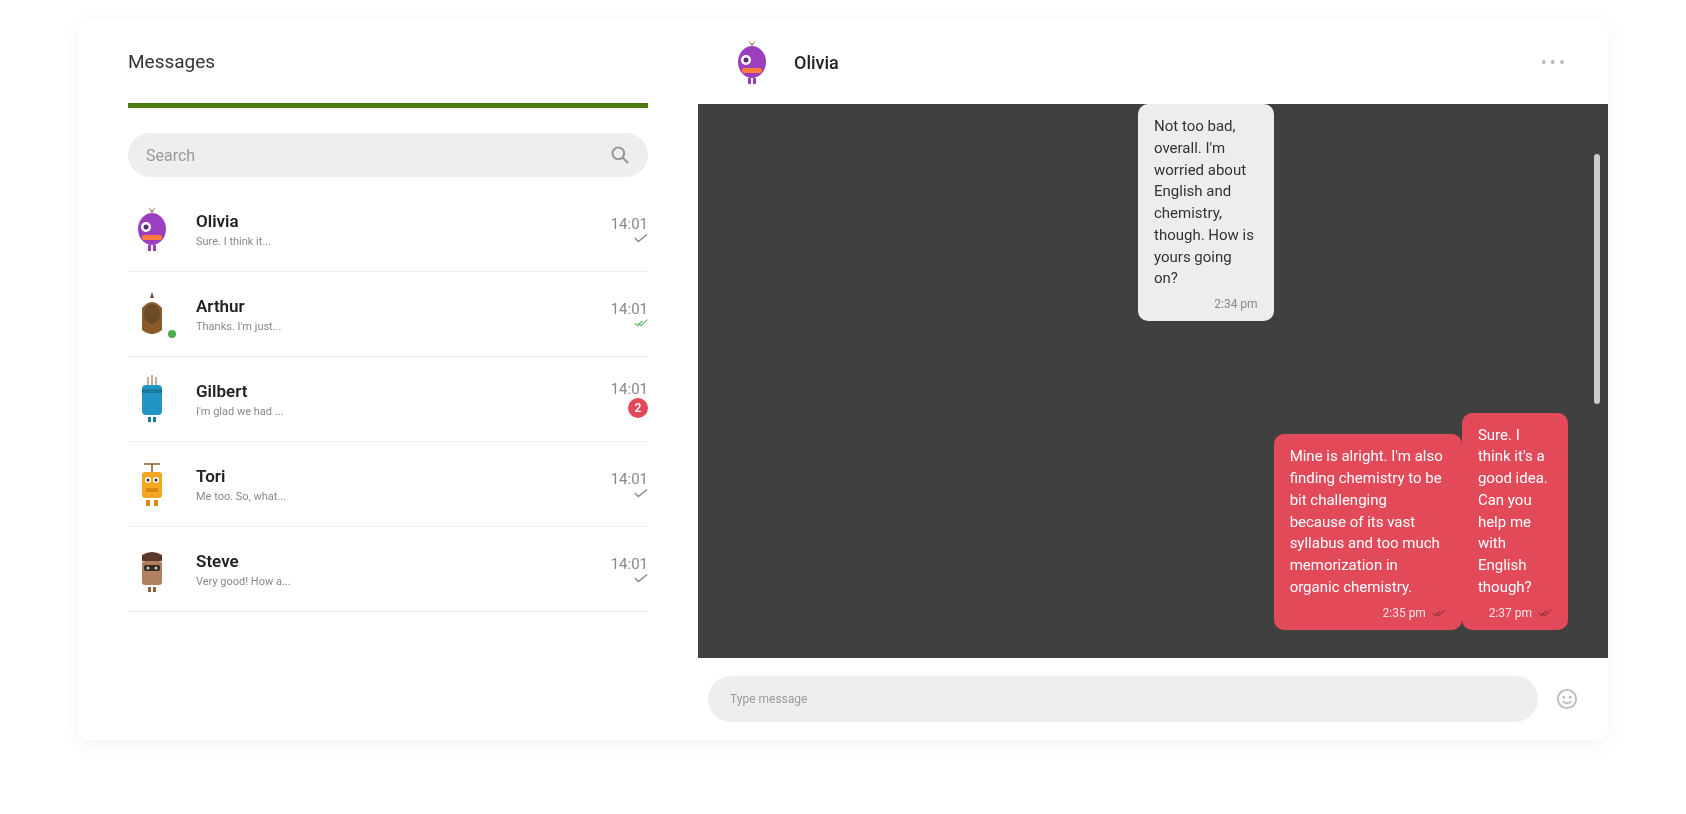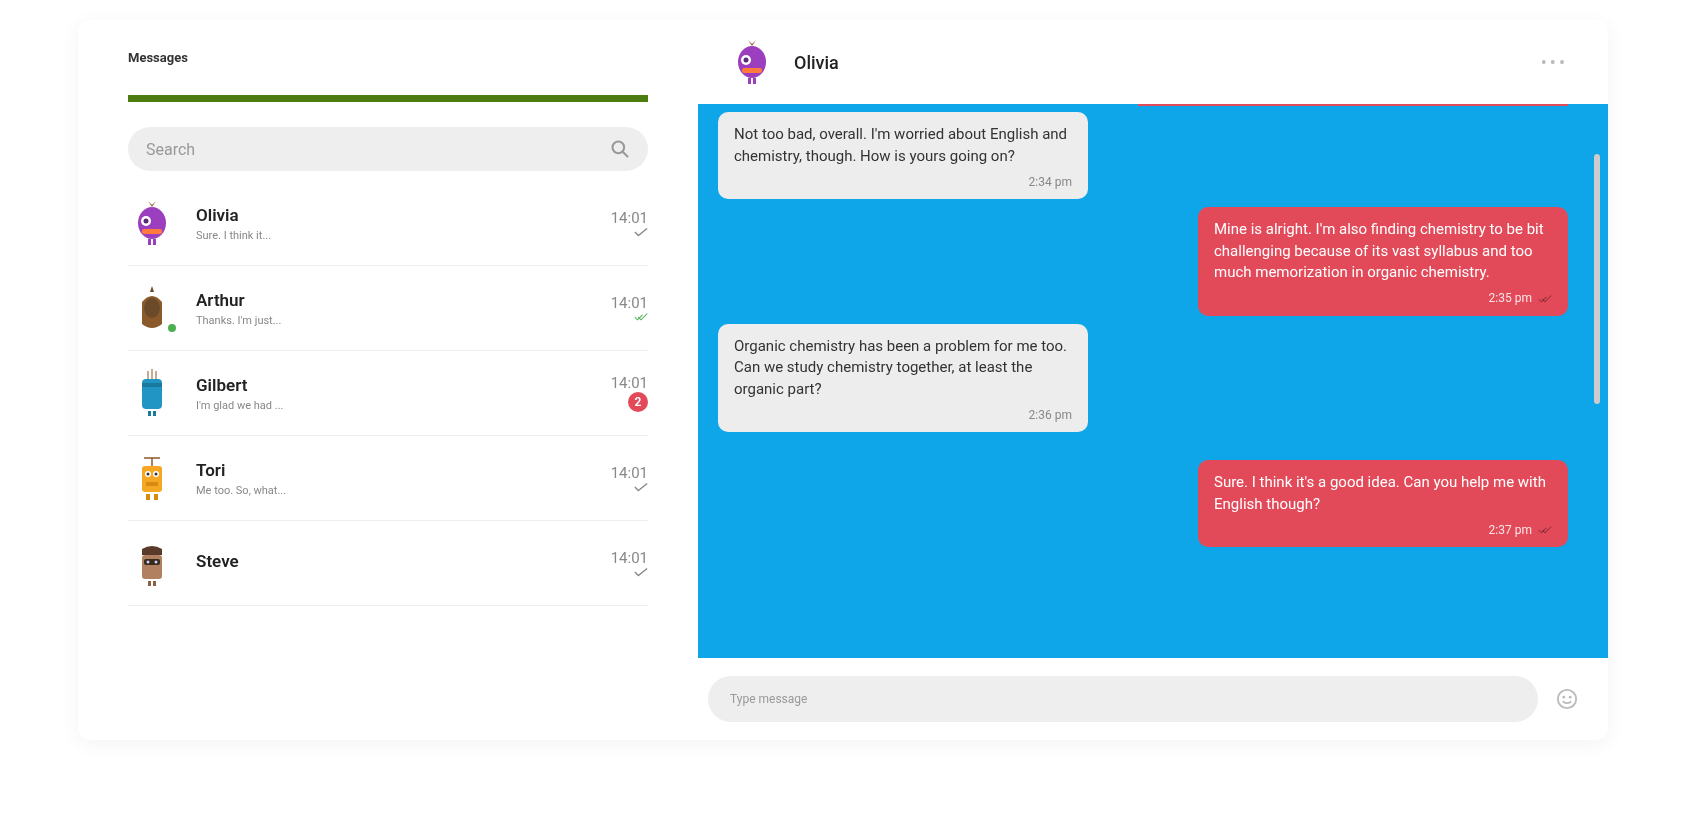--- a/index.html
+++ b/index.html
@@ -23,25 +23,25 @@
       display: flex;
       overflow: hidden;
     }
     .sidebar {
       width: 620px;
       padding: 30px 50px 0 50px;
       display: flex;
       flex-direction: column;
     }
     .sidebar-title {
-      font-size: 13px;
-      font-weight: 700;
+      font-size: 19px;
+      font-weight: 400;
       color: #333;
       padding-bottom: 30px;
-      border-bottom: 7px solid #4d7c0f;
+      border-bottom: 5px solid #4d7c0f;
     }
     .search-box {
       margin-top: 25px;
       background: #eeeeee;
       border-radius: 24px;
       height: 44px;
       display: flex;
       align-items: center;
       padding: 0 18px;
       gap: 17px;
@@ -167,25 +167,25 @@
     }
     .more-icon {
       color: #bbb;
       font-size: 18px;
       letter-spacing: 3px;
       cursor: pointer;
       padding-right: 10px;
     }
     .messages-area {
       flex: 1;
-      background: #0ea5e9;
+      background: #404040;
       padding: 0 40px 20px 20px;
       overflow-y: auto;
       display: flex;
-      flex-direction: column;
+      flex-direction: row;
       position: relative;
     }
     .red-line {
       height: 2px;
       background: #e24a5a;
       margin-left: 420px;
       margin-bottom: 6px;
       margin-top: 0;
     }
     .msg {
@@ -369,20 +369,21 @@
               <rect x="14" y="16" width="20" height="24" rx="3" fill="#b08060"></rect>
               <rect x="16" y="20" width="16" height="6" rx="2" fill="#3a2a1a"></rect>
               <circle cx="20" cy="23" r="1.5" fill="#c0d0ff"></circle>
               <circle cx="28" cy="23" r="1.5" fill="#c0d0ff"></circle>
               <rect x="20" y="42" width="3" height="5" fill="#8b6040"></rect>
               <rect x="25" y="42" width="3" height="5" fill="#8b6040"></rect>
             </svg>
         </div>
         <div class="contact-info">
           <div class="contact-name">Steve</div>
+          <div class="contact-preview">Very good! How a...</div>
         </div>
         <div class="contact-meta">
           <div class="contact-time">14:01</div>
           <svg class="tick-svg status-check" viewBox="0 0 16 10">
               <polyline points="1,5 5,9 15,1" fill="none" stroke="#888" stroke-width="1.5"></polyline>
             </svg>
         </div>
       </div>
     </div>
   </div>
@@ -417,24 +418,20 @@
         <div>Mine is alright. I'm also finding chemistry to be bit challenging because of its vast syllabus and too much memorization in organic chemistry.</div>
         <div class="msg-time">
           <span>2:35 pm</span>
           <svg class="tick-svg" viewBox="0 0 20 10">
               <polyline points="1,5 5,9 12,2" fill="none" stroke-width="1.5"></polyline>
               <polyline points="6,5 10,9 19,0" fill="none" stroke-width="1.5"></polyline>
             </svg>
         </div>
       </div>
 
-      <div class="msg msg-in">
-        <div>Organic chemistry has been a problem for me too. Can we study chemistry together, at least the organic part?</div>
-        <div class="msg-time">2:36 pm</div>
-      </div>
 
       <div class="gap-small"></div>
 
       <div class="msg msg-out">
         <div>Sure. I think it's a good idea. Can you help me with English though?</div>
         <div class="msg-time">
           <span>2:37 pm</span>
           <svg class="tick-svg" viewBox="0 0 20 10">
               <polyline points="1,5 5,9 12,2" fill="none" stroke-width="1.5"></polyline>
               <polyline points="6,5 10,9 19,0" fill="none" stroke-width="1.5"></polyline>

